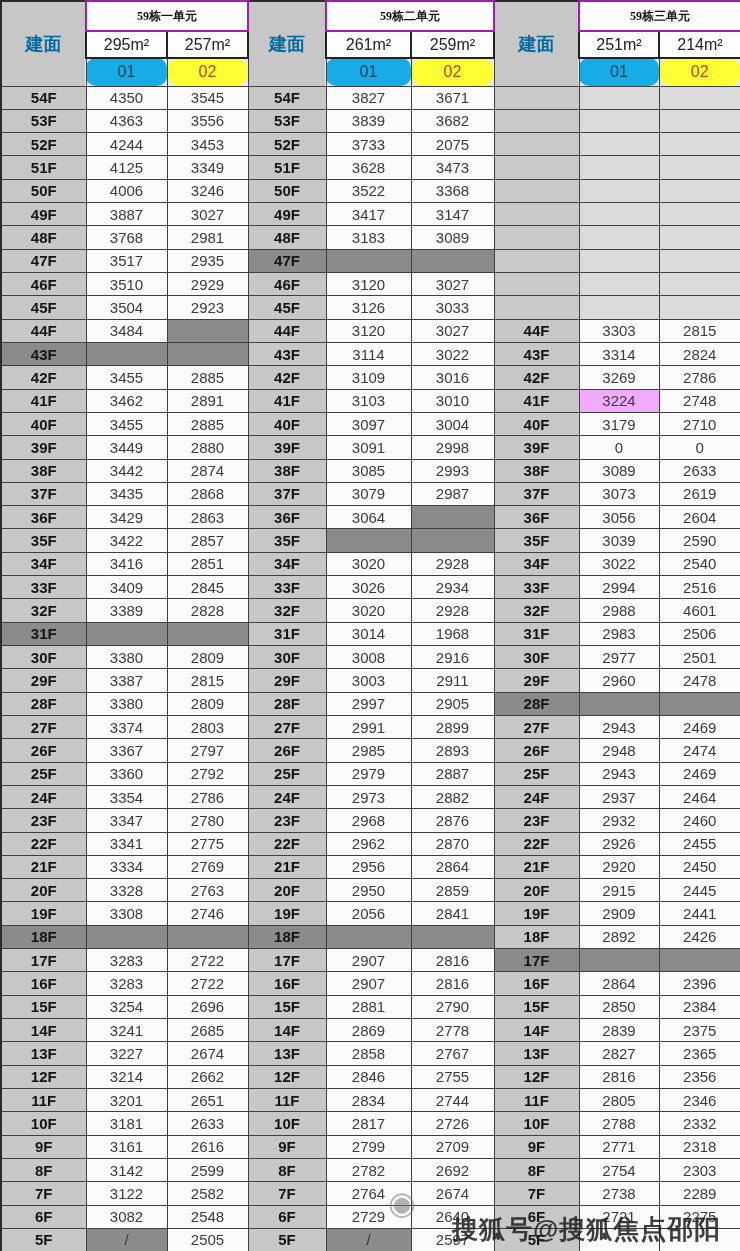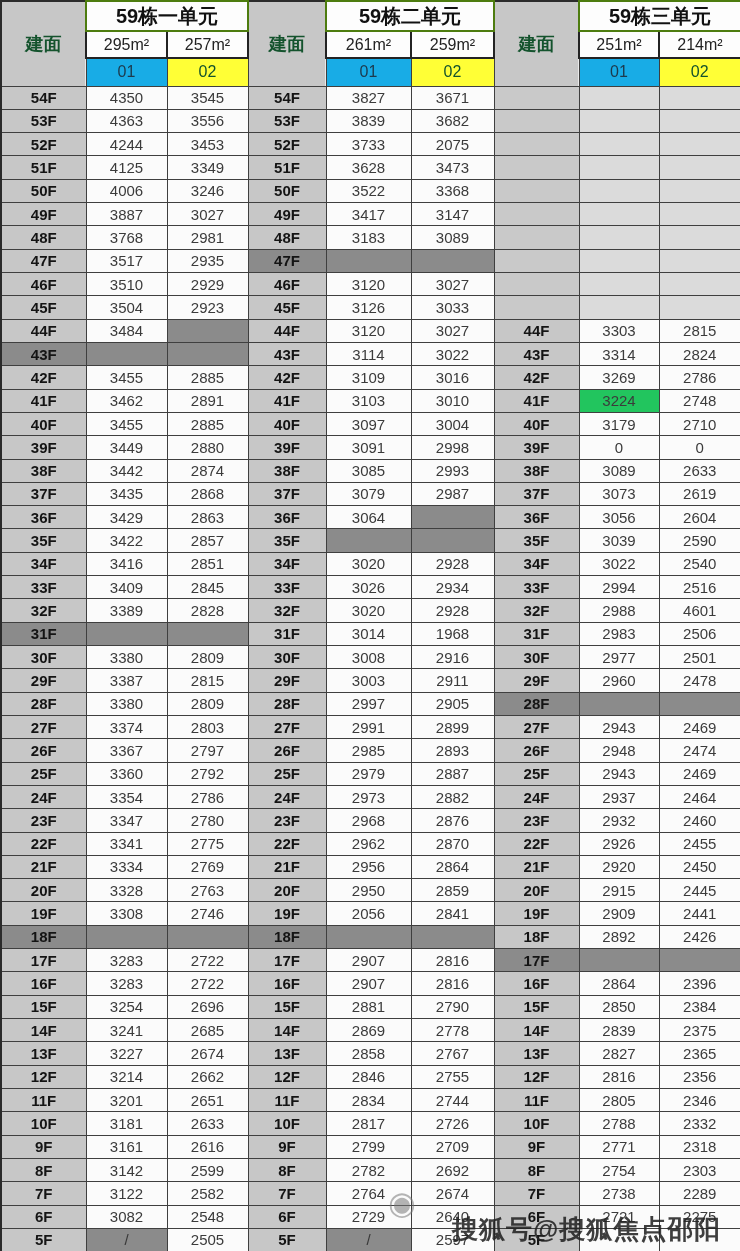--- a/index.html
+++ b/index.html
@@ -17,35 +17,35 @@
     border:2px solid #2b2b2b;
   }
   th,td{
     border:1px solid #3f3f3f;
     text-align:center;vertical-align:middle;
     padding:0;overflow:hidden;white-space:nowrap;
   }
   thead tr.r-title{height:30px;}
   thead tr.r-area{height:27px;margin-left:48px;}
   thead tr.r-unit{height:28px;}
-  th.jm{background:#c7c7c7;font-size:18px;font-weight:700;color:#14532d;}
-  th.title{background:#fdfdfd;font-size:20px;font-weight:700;color:#111;border:2px solid #4d7c0f;}
+  th.jm{background:#c7c7c7;font-size:18px;font-weight:700;color:#0369a1;}
+  th.title{background:#fdfdfd;font-size:12px;font-weight:700;color:#111;border:2px solid #a21caf;font-family:Liberation Serif, serif;}
   th.area{background:#fdfdfd;font-size:16px;font-weight:400;color:#222;border:2px solid #232323;}
-  th.u1{background:#18ace6;color:#1d3a4d;font-size:16px;font-weight:400;}
-  th.u2{background:#ffff36;color:#14532d;font-size:16px;font-weight:400;}
+  th.u1{background:#18ace6;color:#1d3a4d;font-size:16px;font-weight:400;border-radius:10px;}
+  th.u2{background:#ffff36;color:#c2410c;font-size:16px;font-weight:400;border-radius:13px;}
   tbody tr{height:23.32px;}
   tbody td{font-size:15px;color:#3b3b3b;}
   td.fl{background:#c7c7c7;font-weight:700;color:#141414;font-size:15px;}
   td.fl.l-x{background:#8b8b8b;}
   td.fl.l-e{background:#c9c9c9;}
   td.s-n{background:#fbfbfb;}
   td.s-b{background:#fbfbfb;}
   td.s-x{background:#8b8b8b;color:#383838;}
   td.s-e{background:#dbdbdb;}
-  td.s-g{background:#22c55e;}
+  td.s-g{background:#f0abfc;}
   .wm{position:absolute;pointer-events:none;display:flex;align-items:center;}
   .wm-faint{
     left:388px;top:1184px;gap:8px;
     color:rgba(120,120,120,0.55);
     font-size:29px;letter-spacing:4px;font-weight:400;
   }
   .wm-faint .logo{font-size:32px;letter-spacing:0;}
   .wm-main{
     left:452px;top:1212px;
     color:rgba(35,35,35,0.88);

